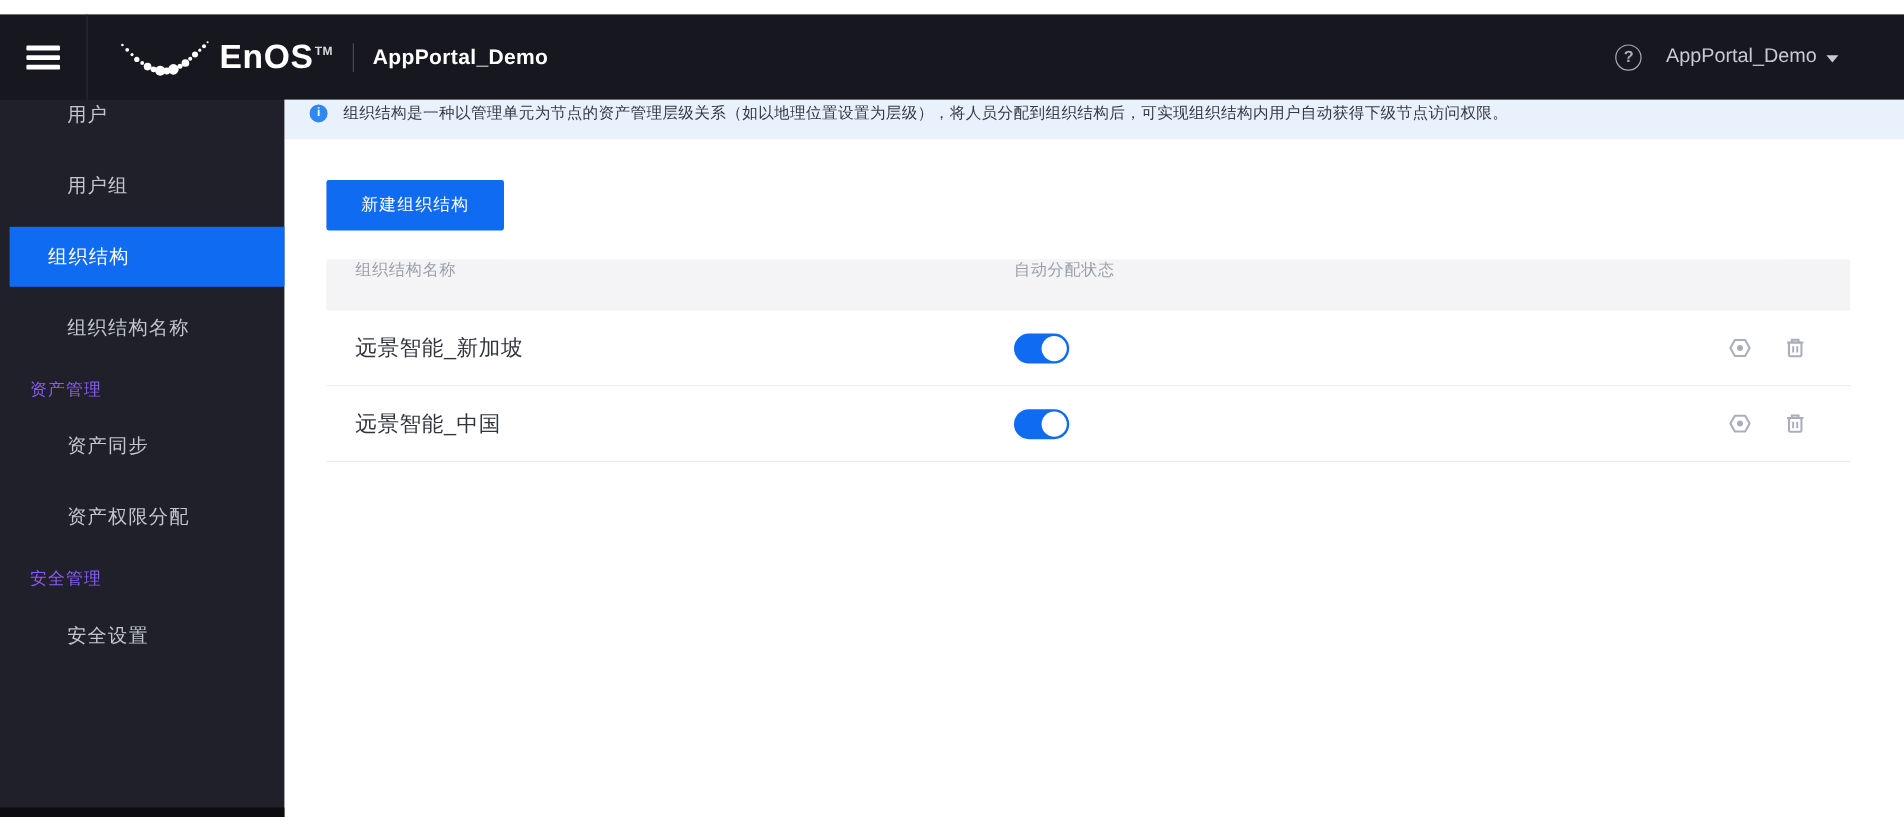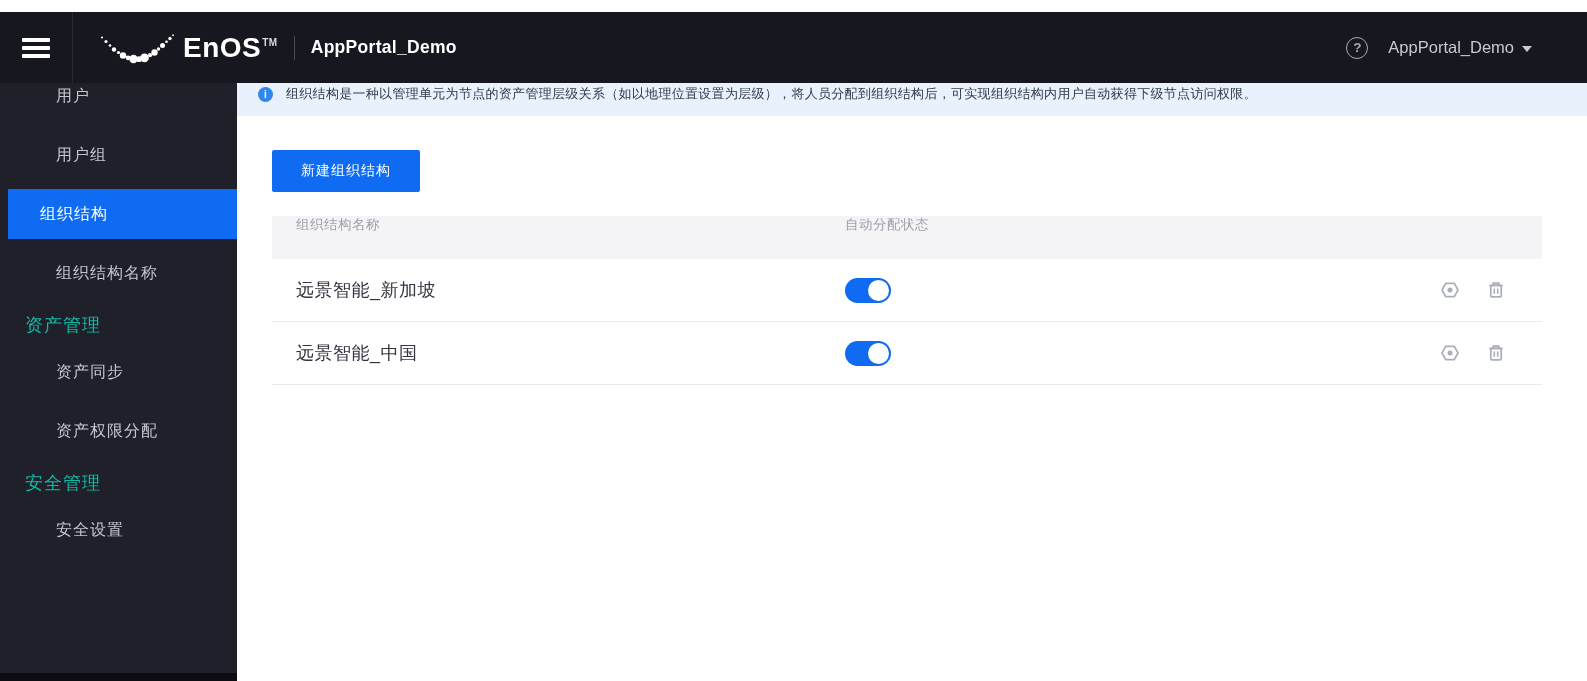--- a/index.html
+++ b/index.html
@@ -44,21 +44,21 @@
   }
   .side-item {
     height:50px; margin-bottom:9px; display:flex; align-items:center;
     padding-left:56px; font-size:16px; color:#c3c6cf; cursor:pointer; letter-spacing:1px;
   }
   .side-item.active {
     background:#0e6bf2; color:#ffffff; margin-left:8px; padding-left:32px;
   }
   .side-section {
     height:36px; margin-bottom:4px; display:flex; align-items:center;
-    padding-left:25px; font-size:18px; color:#14b8a6; letter-spacing:1px;
+    padding-left:25px; font-size:14px; color:#8b5cf6; letter-spacing:1px;
   }
   .sidebar-bottom { position:absolute; left:0; bottom:0; width:237px; height:8px; background:#0c0c11; }
 
   
   .content { position:absolute; left:237px; top:71px; width:1350px; height:610px; background:#ffffff; }
   .info-banner {
     margin-top:1px; height:44px; background:#e9f1fd;
     display:flex; align-items:center; padding-left:21px;
   }
   .info-icon {

